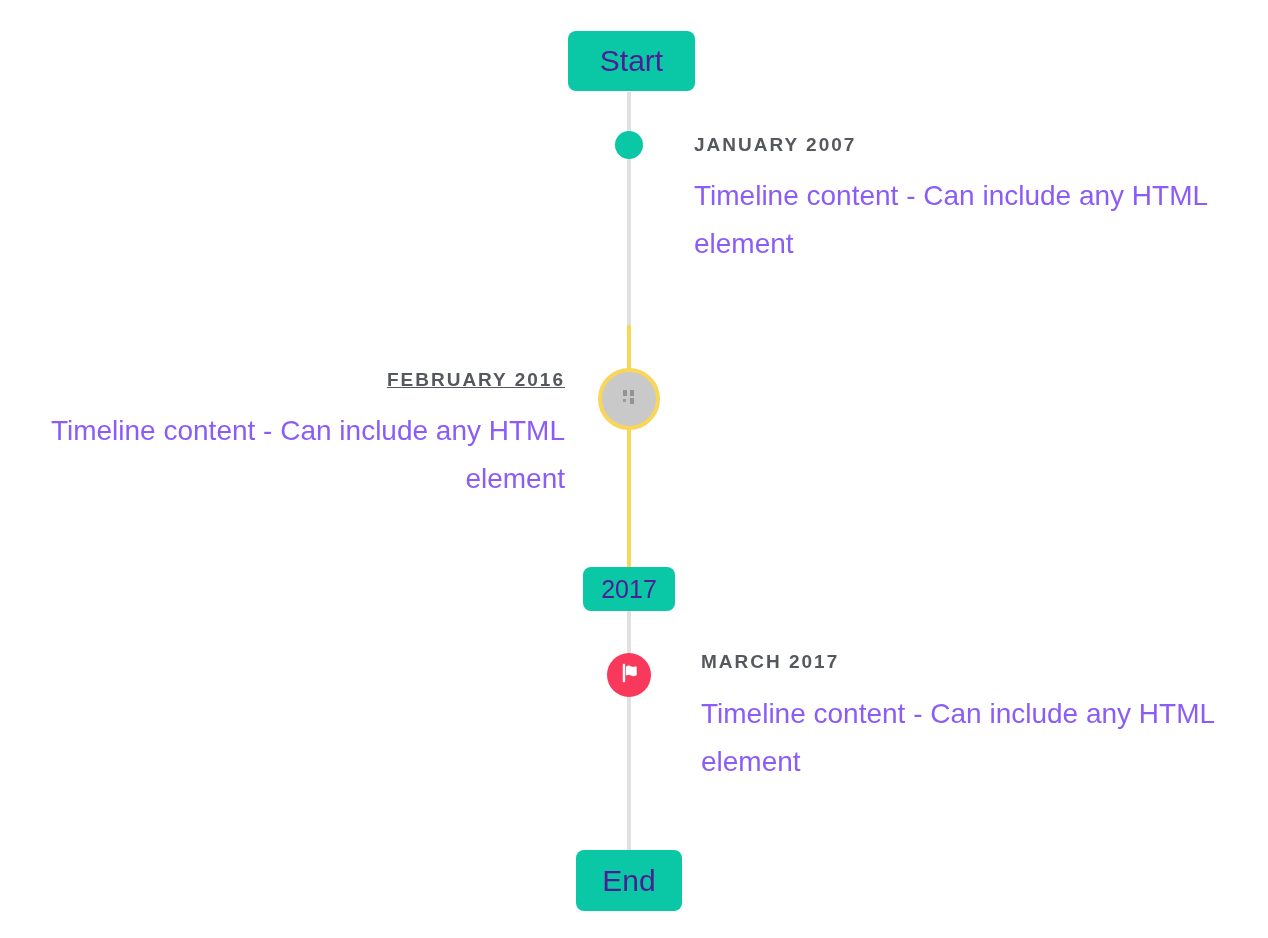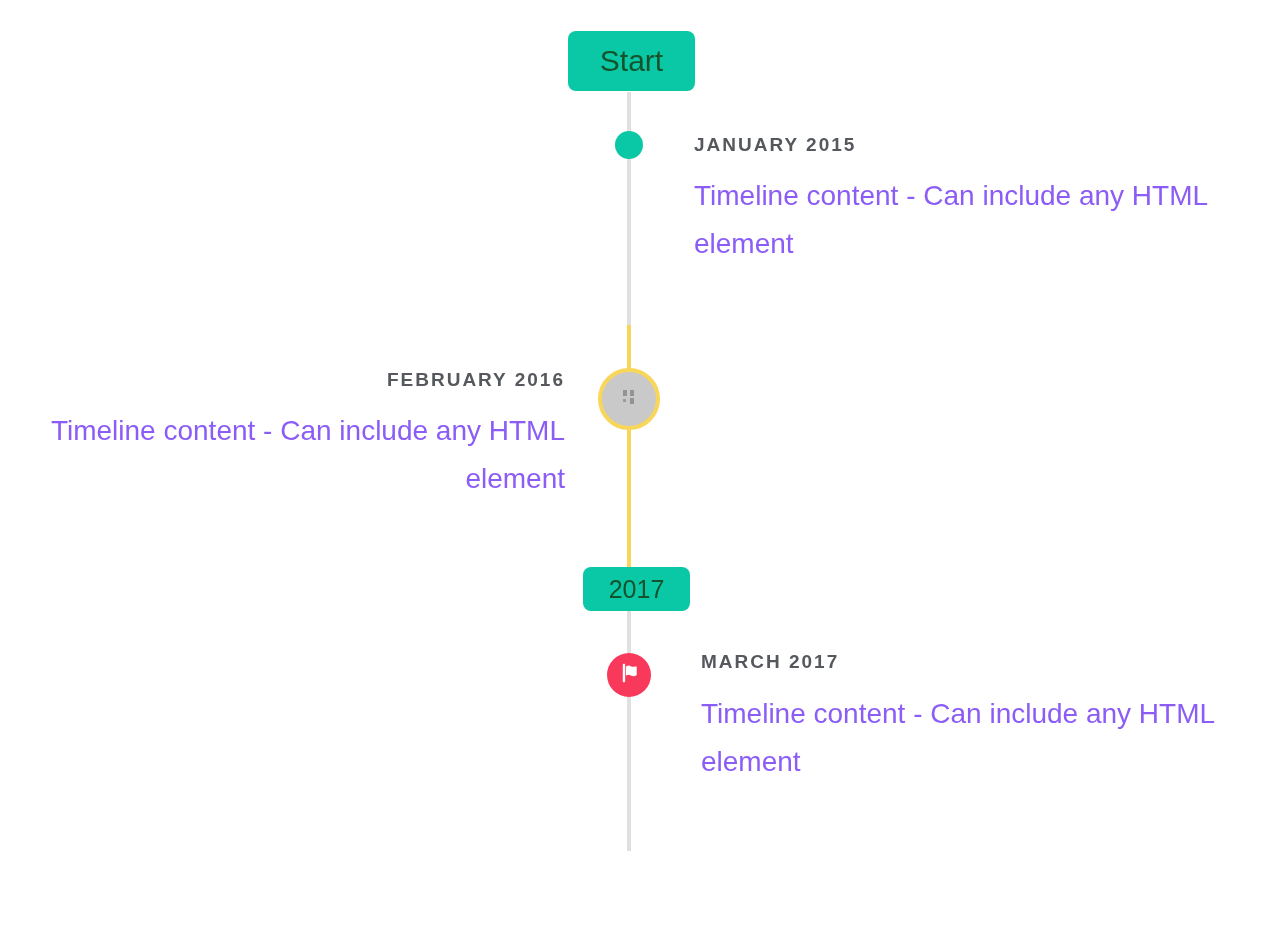--- a/index.html
+++ b/index.html
@@ -24,30 +24,30 @@
   .line.gray   { background: #e0e0e0; }
   .line.yellow { background: #f8d65a; }
   .seg1 { top: 92px;  height: 233px; }  
   .seg2 { top: 325px; height: 242px; }  
   .seg3 { top: 611px; height: 240px; }  
 
   
   .badge {
     position: absolute;
     background: #0ac8a5;
-    color: #14532d;
+    color: #4c1d95;
     border-radius: 8px;
     display: flex;
     align-items: center;
     justify-content: center;
     box-sizing: border-box;
     z-index: 3;
   }
   .badge.start { left: 568px; top: 31px;  width: 127px; height: 60px; font-size: 30px; }
-  .badge.year  { left: 583px; top: 567px; width: 107px;  height: 44px; font-size: 25px; }
+  .badge.year  { left: 583px; top: 567px; width: 92px;  height: 44px; font-size: 25px; }
   .badge.end   { left: 576px; top: 850px; width: 106px; height: 61px; font-size: 30px; }
 
   
   .marker {
     position: absolute;
     border-radius: 50%;
     box-sizing: border-box;
     display: flex;
     align-items: center;
     justify-content: center;
@@ -89,36 +89,36 @@
     color: #8b5cf6;
     line-height: 48px;
   }
   .item1 .item-title { position: absolute; top: 0; }
   .item1 { top: 134px; }
   .item1 .item-content { margin-top: 38px; }
   .item2 { top: 369px; }
   .item2 .item-content { margin-top: 16px; }
   .item3 { top: 651px; margin-left: 7px; }
   .item3 .item-content { margin-top: 17px; }
-  .item.left .item-title { white-space: nowrap; }
+  .item.left .item-title { white-space: nowrap; text-decoration: underline; }
 </style>
 </head>
 <body>
 
 <div class="canvas">
 
   <div class="line gray seg1"></div>
   <div class="line yellow seg2"></div>
   <div class="line gray seg3"></div>
 
   <div class="badge start">Start</div>
 
   <div class="marker dot"></div>
   <div class="item right item1">
-    <div class="item-title">JANUARY 2015</div>
+    <div class="item-title">JANUARY 2007</div>
     <div class="item-content">Timeline content - Can include any HTML element</div>
   </div>
 
   <div class="marker avatar">
     <span>
       <svg viewBox="0 0 18 16" xmlns="http://www.w3.org/2000/svg">
         <rect x="3" y="1" width="4" height="6" fill="#939393"></rect>
         <rect x="10" y="1" width="4" height="6" fill="#939393"></rect>
         <rect x="3" y="10" width="3" height="3" fill="#9b9b9b"></rect>
         <rect x="10" y="9" width="4" height="6" fill="#939393"></rect>
@@ -138,14 +138,15 @@
         <path fill="#ffffff" d="M5.2 3.4c0-.8.6-1.4 1.3-1.4s1.3.6 1.3 1.4v17.2c0 .8-.6 1.4-1.3 1.4s-1.3-.6-1.3-1.4z"></path>
         <path fill="#ffffff" d="M8.6 5.1c1.9-1.4 3.6-1.5 5.3-.6 1.7.9 3.3 1 5.1.3.7-.3 1.4.2 1.4.9v8.1c0 .4-.2.8-.6 1-2 .9-3.9.8-5.8-.2-1.7-.9-3.2-.9-4.8.1-.3.2-.6-.1-.6-.4z"></path>
       </svg>
     </span>
   </div>
   <div class="item right item3">
     <div class="item-title">MARCH 2017</div>
     <div class="item-content">Timeline content - Can include any HTML element</div>
   </div>
 
+  <div class="badge end">End</div>
 
 </div>
 
 </body></html>

